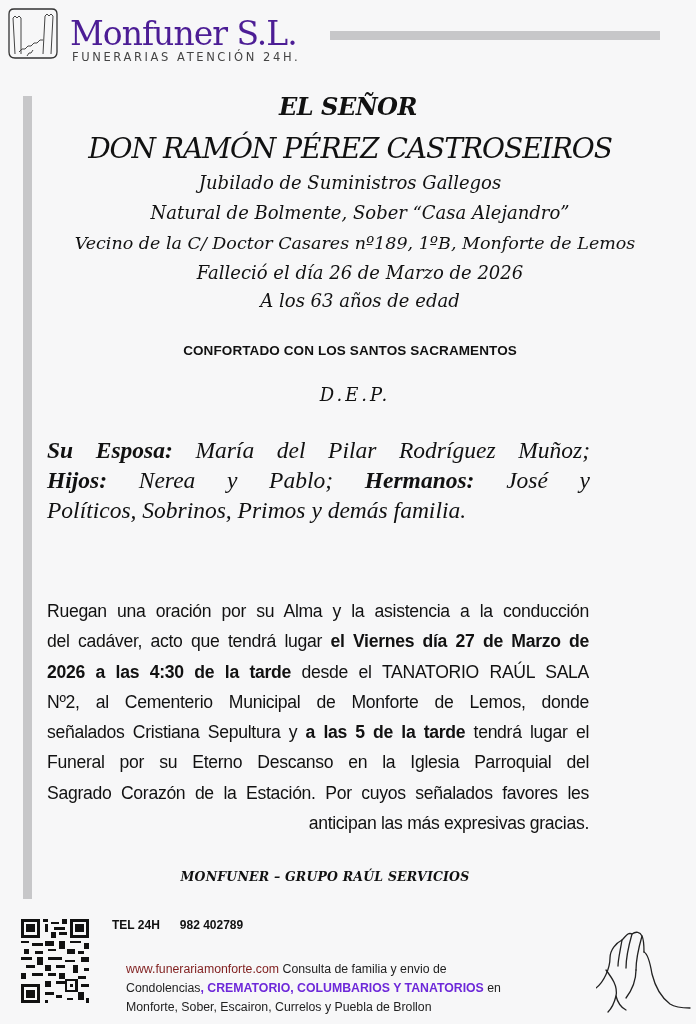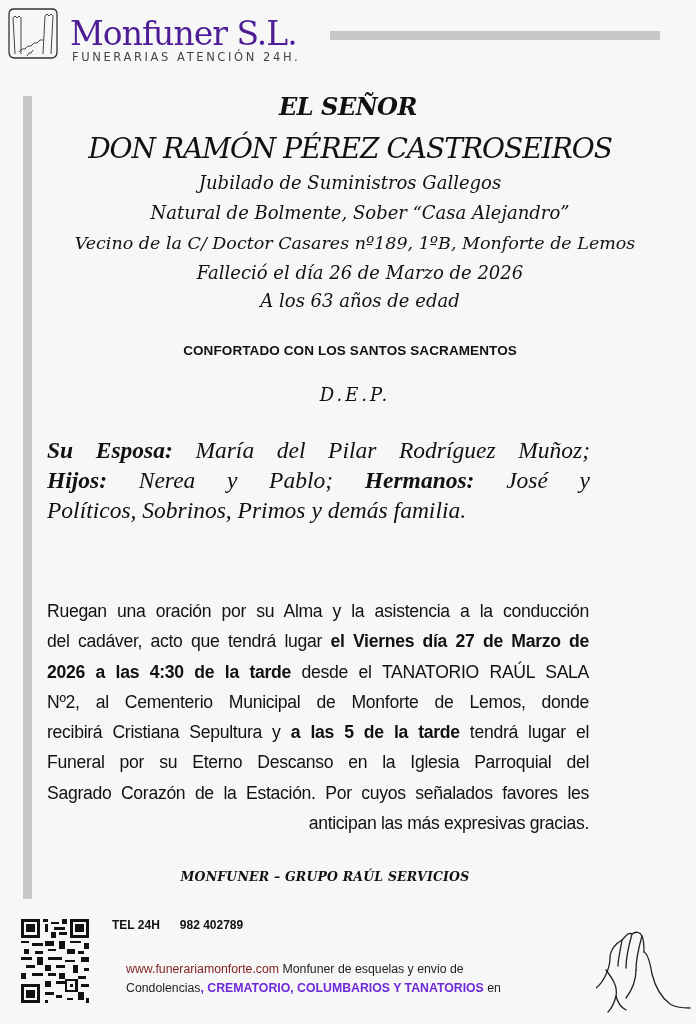--- a/index.html
+++ b/index.html
@@ -80,21 +80,21 @@
   <span class="jl"><b>Su Esposa:</b><span> María del Pilar Rodríguez Muñoz;</span></span>
   <span class="jl"><b>Hijos:</b><span> Nerea y Pablo; </span><b>Hermanos:</b><span> José y</span></span>
   <span class="last">Políticos, Sobrinos, Primos y demás familia.</span>
 </div>
 
 <div class="abs para">
   <span class="jl">Ruegan una oración por su Alma y la asistencia a la conducción</span>
   <span class="jl"><span>del cadáver, acto que tendrá lugar </span><b>el Viernes día 27 de Marzo de</b></span>
   <span class="jl"><b>2026 a las 4:30 de la tarde</b><span> desde el TANATORIO RAÚL SALA</span></span>
   <span class="jl">Nº2, al Cementerio Municipal de Monforte de Lemos, donde</span>
-  <span class="jl"><span>recibirá Cristiana Sepultura y </span><b>a las 5 de la tarde</b><span> tendrá lugar el</span></span>
+  <span class="jl"><span>señalados Cristiana Sepultura y </span><b>a las 5 de la tarde</b><span> tendrá lugar el</span></span>
   <span class="jl">Funeral por su Eterno Descanso en la Iglesia Parroquial del</span>
   <span class="jl">Sagrado Corazón de la Estación. Por cuyos señalados favores les</span>
   <span class="last">anticipan las más expresivas gracias.</span>
 </div>
 
 <div class="abs center script signature">MONFUNER – GRUPO RAÚL SERVICIOS</div>
 
 <div class="abs qr">
   <svg width="68" height="86" viewBox="0 0 25 31" shape-rendering="crispEdges">
     <rect x="0" y="0" width="7" height="7" fill="#111"></rect>
@@ -152,22 +152,23 @@
         <rect x="21" y="27" width="2" height="3"></rect>
         <rect x="9" y="30" width="1" height="1"></rect>
         <rect x="24" y="29" width="1" height="2"></rect>
     </g>
   </svg>
 </div>
 <div class="abs tel">
   <span>TEL 24H</span><span class="num">982 402789</span>
 </div>
 <div class="abs footer-text">
-  <span class="url">www.funerariamonforte.com</span><span>  Monfuner de esquelas y envio de</span><br>
+  <span class="url">www.funerariamonforte.com</span><span>  Consulta de familia y envio de</span><br>
   <span>Condolencias</span><b>, CREMATORIO, COLUMBARIOS Y TANATORIOS</b><span> en</span><br>
+  <span>Monforte, Sober, Escairon, Currelos y Puebla de Brollon</span>
 </div>
 <div class="abs hands">
   <svg width="96" height="96" viewBox="0 0 96 96" fill="none" stroke="#222" stroke-width="1.3" stroke-linecap="round">
     <path d="M0 70 C8 64 14 50 14 40 C14 32 20 25 26 22 C30 18 32 14 36 16 C40 13 44 14 46 18 C48 22 48 28 48 34"></path>
     <path d="M26 22 C24 34 22 42 22 48 M36 16 C32 30 30 40 30 50 M46 18 C42 32 40 42 40 52"></path>
     <path d="M48 34 C52 36 54 44 56 56 C60 72 66 80 74 86 C80 90 88 90 94 90"></path>
     <path d="M10 52 C16 60 22 68 20 78 C18 86 14 92 12 94"></path>
     <path d="M20 78 C22 86 26 90 30 92"></path>
     <path d="M40 52 C40 62 36 72 30 80"></path>
   </svg>

